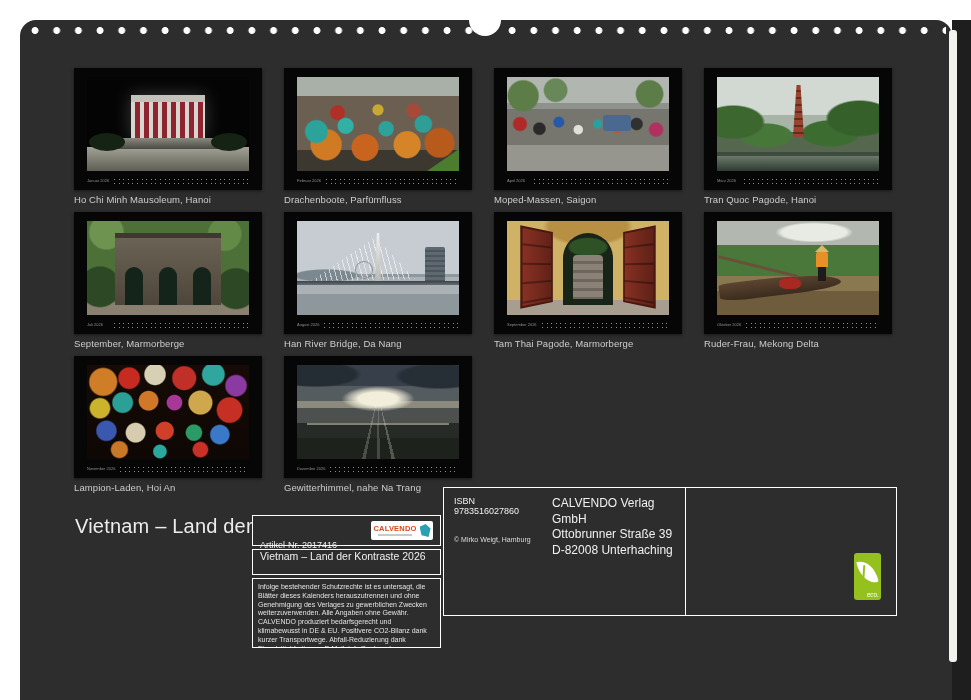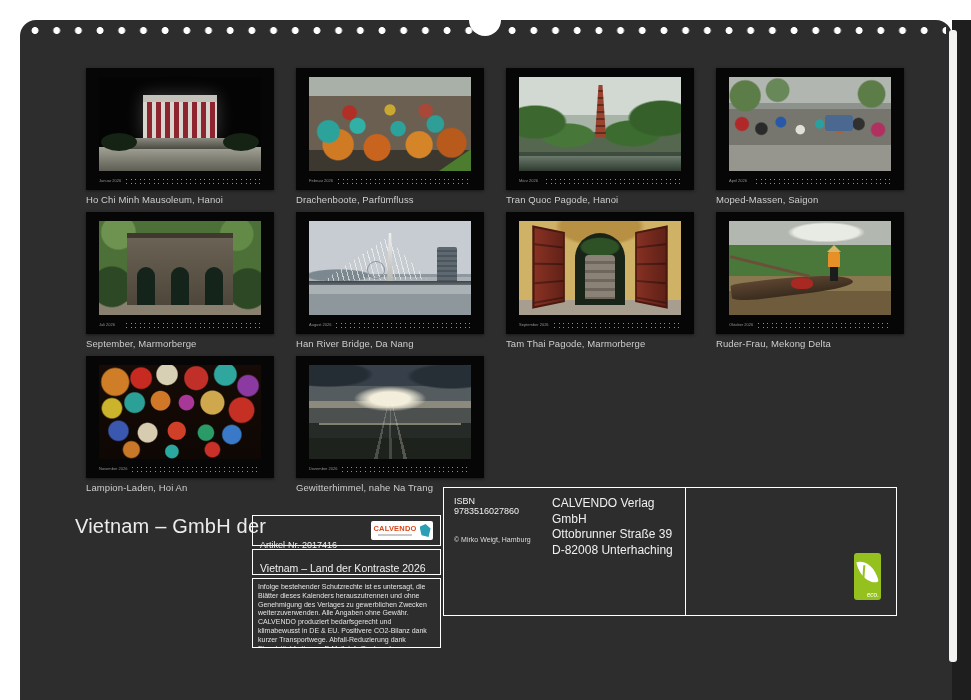--- a/index.html
+++ b/index.html
@@ -11,21 +11,21 @@
   
   .side-shadow{position:absolute;left:952px;top:20px;width:19px;height:680px;background:#1e1e1e;}
   .sheet{position:absolute;left:20px;top:20px;width:932px;height:680px;background:#2d2d2d;border-radius:16px 16px 0 0;}
   .paper-edge{position:absolute;left:949px;top:30px;width:8px;height:632px;background:#f2f2f0;border-radius:3px;}
   .holes{position:absolute;left:31px;top:26px;width:915px;height:9px;
     background-image:radial-gradient(circle at 4px 4.5px,#ffffff 3.1px,rgba(255,255,255,0) 3.8px);
     background-size:21.7px 9px;background-repeat:repeat-x;}
   .notch{position:absolute;left:469px;top:4px;width:32px;height:32px;background:#ffffff;border-radius:50%;}
 
   
-  .grid{position:absolute;left:74px;top:68px;display:grid;grid-template-columns:repeat(4,188px);column-gap:22px;row-gap:7px;margin-left:12px;}
+  .grid{position:absolute;left:74px;top:68px;display:grid;grid-template-columns:repeat(4,188px);column-gap:22px;row-gap:7px;}
   .cell{width:188px;}
   .mini{position:relative;width:188px;height:122px;background:#060606;box-shadow:0 1px 3px rgba(0,0,0,.5);}
   .photo{position:absolute;left:13px;top:9px;width:162px;height:94px;overflow:hidden;background:#222;}
   .photo i{display:block;position:absolute;}
   .strip{position:absolute;left:13px;right:13px;top:108px;height:9px;display:flex;align-items:center;gap:5px;}
   .month{font-size:4px;color:#8f8f8f;white-space:nowrap;min-width:22px;line-height:1;}
   .days{flex:1;height:6px;
     background-image:
       repeating-linear-gradient(90deg,#8e8e8e 0 1px,transparent 1px 4.6px),
       repeating-linear-gradient(90deg,#8e8e8e 0 1px,transparent 1px 4.6px),
@@ -183,21 +183,21 @@
   
   .back-title{position:absolute;left:75px;top:514px;font-size:20px;line-height:1.2;color:#ececec;letter-spacing:.2px;}
   .wbox{position:absolute;border:1.5px solid #ffffff;box-sizing:border-box;color:#f0f0f0;}
   .box-artikel{left:252px;top:515px;width:189px;height:31px;display:flex;align-items:center;justify-content:space-between;padding:0 7px;}
   .artikel-label{font-size:9px;margin-top:28px;}
   .logo{width:62px;height:19px;background:#ffffff;border-radius:2px;display:flex;align-items:center;justify-content:center;gap:3px;}
   .logo-txt{display:flex;flex-direction:column;align-items:center;gap:1.5px;}
   .logo-word{font-size:7.5px;font-weight:bold;color:#d9471a;letter-spacing:.2px;line-height:1;}
   .logo-tag{width:34px;height:2px;background:#c9c9c9;}
   .logo-mark{width:11px;height:13px;background:#2ba0b4;clip-path:polygon(0 22%,55% 0,100% 35%,82% 100%,18% 86%);}
-  .box-title{left:252px;top:549px;width:189px;height:26px;display:flex;align-items:flex-end;padding:0 7px;font-size:10.5px;}
+  .box-title{left:252px;top:549px;width:189px;height:26px;display:flex;align-items:flex-start;padding:0 7px;font-size:10.5px;}
   .box-legal{left:252px;top:578px;width:189px;height:70px;padding:4px 5px;overflow:hidden;}
   .legal-text{font-size:7px;line-height:1.26;color:#e3e3e3;}
   .box-right{left:443px;top:487px;width:454px;height:129px;display:flex;}
   .cell-info{width:241px;box-sizing:border-box;padding:8px 10px;display:flex;gap:14px;}
   .info-colA{width:96px;display:flex;flex-direction:column;}
   .isbn-label{font-size:9px;margin-bottom:20px;}
   .copyright-label{font-size:7px;color:#dcdcdc;}
   .cell-barcode{flex:1;border-left:1.5px solid #ffffff;position:relative;}
   .publisher{font-size:12px;line-height:1.3;}
   .barcode{position:absolute;left:63px;bottom:15px;width:100px;height:47px;background:#ffffff;}
@@ -245,43 +245,43 @@
       <div class="strip">
         <span class="month">Februar 2026</span>
         <span class="days"></span>
       </div>
     </div>
     <div class="cap">Drachenboote, Parfümfluss</div>
   </div>
 
   <div class="cell">
     <div class="mini">
+      <div class="photo p4">
+        <i class="van"></i>
+      </div>
+      <div class="strip">
+        <span class="month">April 2026</span>
+        <span class="days"></span>
+      </div>
+    </div>
+    <div class="cap">Moped-Massen, Saigon</div>
+  </div>
+
+  <div class="cell">
+    <div class="mini">
       <div class="photo p3">
         <i class="pag"></i>
           <i class="water"></i>
       </div>
       <div class="strip">
         <span class="month">März 2026</span>
         <span class="days"></span>
       </div>
     </div>
     <div class="cap">Tran Quoc Pagode, Hanoi</div>
-  </div>
-
-  <div class="cell">
-    <div class="mini">
-      <div class="photo p4">
-        <i class="van"></i>
-      </div>
-      <div class="strip">
-        <span class="month">April 2026</span>
-        <span class="days"></span>
-      </div>
-    </div>
-    <div class="cap">Moped-Massen, Saigon</div>
   </div>
 
 
 
   <div class="cell">
     <div class="mini">
       <div class="photo p7">
         <i class="gate"></i>
           <i class="ar a1"></i>
           <i class="ar a2"></i>
@@ -368,21 +368,21 @@
         <span class="month">Dezember 2026</span>
         <span class="days"></span>
       </div>
     </div>
     <div class="cap">Gewitterhimmel, nahe Na Trang</div>
   </div>
 
 </div>
 
 <div class="back-title">
-  <div>Vietnam – GmbH der</div>
+  <div>Vietnam – Land der</div>
 </div>
 
 <div class="wbox box-artikel">
   <span class="artikel-label">Artikel-Nr. 2017416</span>
   <span class="logo">
     <span class="logo-txt">
       <span class="logo-word">CALVENDO</span>
       <span class="logo-tag"></span>
     </span>
     <span class="logo-mark"></span>

